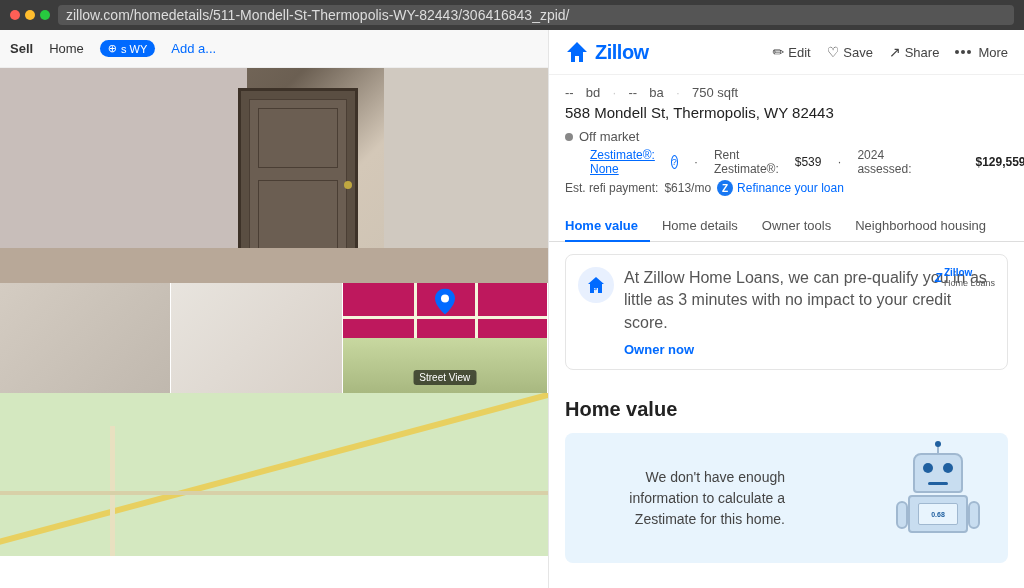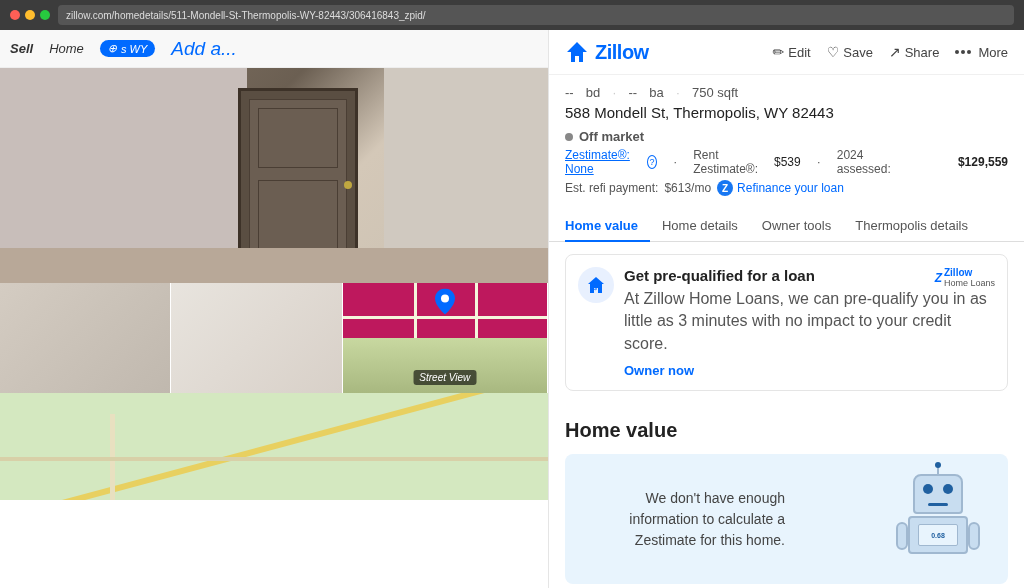--- a/index.html
+++ b/index.html
@@ -21,38 +21,37 @@
     .dot-green { background: #27c93f; }
     .browser-url {
       flex: 1;
       background: #555;
       border-radius: 4px;
       height: 20px;
       display: flex;
       align-items: center;
       padding: 0 8px;
       color: #ddd;
-      font-size: 10px;
+      font-size: 14px;
     }
 
     
     .main-layout {
       display: flex;
       width: 1024px;
       height: 558px;
     }
 
     
     .left-panel {
       width: 548px;
-      height: 470px;
+      height: 526px;
       position: relative;
       background: #222;
       flex-shrink: 0;
-      font-style: italic;
     }
 
     
     .nav-bar {
       position: absolute;
       top: 0;
       left: 0;
       right: 0;
       height: 38px;
       background: rgba(255,255,255,0.97);
@@ -72,21 +71,21 @@
     .nav-location {
       display: flex;
       align-items: center;
       background: #006aff;
       color: #fff;
       border-radius: 12px;
       padding: 2px 8px;
       font-size: 11px;
       gap: 4px;
     }
-    .nav-add { color: #006aff; font-size: 19px; }
+    .nav-add { color: #006aff; font-size: 13px; }
 
     
     .main-photo {
       position: absolute;
       top: 38px;
       left: 0;
       right: 0;
       height: 215px;
       background: linear-gradient(135deg, #8a7a6a 0%, #6b5f52 40%, #d4c8b8 60%, #c8bfb0 100%);
       overflow: hidden;
@@ -307,30 +306,30 @@
       margin-bottom: 8px;
       font-weight: 400;
     }
     .status-row {
       display: flex;
       align-items: center;
       gap: 6px;
       margin-bottom: 4px;
     }
     .status-dot { width: 8px; height: 8px; border-radius: 50%; background: #888; }
-    .status-text { color: #555; font-size: 13px; font-weight: 700; }
+    .status-text { color: #555; font-size: 13px; font-weight: 400; }
     .zestimate-row {
       display: flex;
       gap: 16px;
       font-size: 12px;
       color: #555;
       margin-bottom: 4px;
       align-items: center;
     }
-    .zestimate-link { color: #006aff; text-decoration: underline; cursor: pointer; }
+    .zestimate-link { color: #006aff; text-decoration: underline; cursor: pointer; margin-left: 25px; }
     .zestimate-val { color: #222; font-weight: 500; }
     .assessed-val { font-weight: 700; color: #222; margin-left: 48px; }
     .refi-row {
       display: flex;
       align-items: center;
       gap: 6px;
       font-size: 12px;
       color: #555;
     }
     .refi-link {
@@ -721,34 +720,33 @@
       <div class="tab active">
         <span>Home value</span>
       </div>
       <div class="tab">
         <span>Home details</span>
       </div>
       <div class="tab">
         <span>Owner tools</span>
       </div>
       <div class="tab">
-        <span>Thermopolis details</span>
+        <span>Neighborhood housing</span>
       </div>
     </div>
 
     <div class="prequal-card">
       <div class="prequal-header">
         <div class="prequal-icon">
           <svg width="20" height="20" viewBox="0 0 20 20">
             <path d="M10 2L2 9h2v9h4v-5h4v5h4V9h2L10 2z" fill="#006aff"></path>
             <text x="8" y="15" font-size="5" fill="#006aff" font-weight="bold">$</text>
           </svg>
         </div>
         <div class="prequal-content">
-          <div class="prequal-title">Get pre-qualified for a loan</div>
           <div class="prequal-desc">At Zillow Home Loans, we can pre-qualify you in as little as 3 minutes with no impact to your credit score.</div>
           <div class="prequal-start">Owner now</div>
         </div>
       </div>
       <div class="prequal-logo">
         <span class="prequal-logo-z">Z</span>
         <div>
           <div class="prequal-logo-text">Zillow</div>
           <div class="prequal-logo-sub">Home Loans</div>
         </div>

